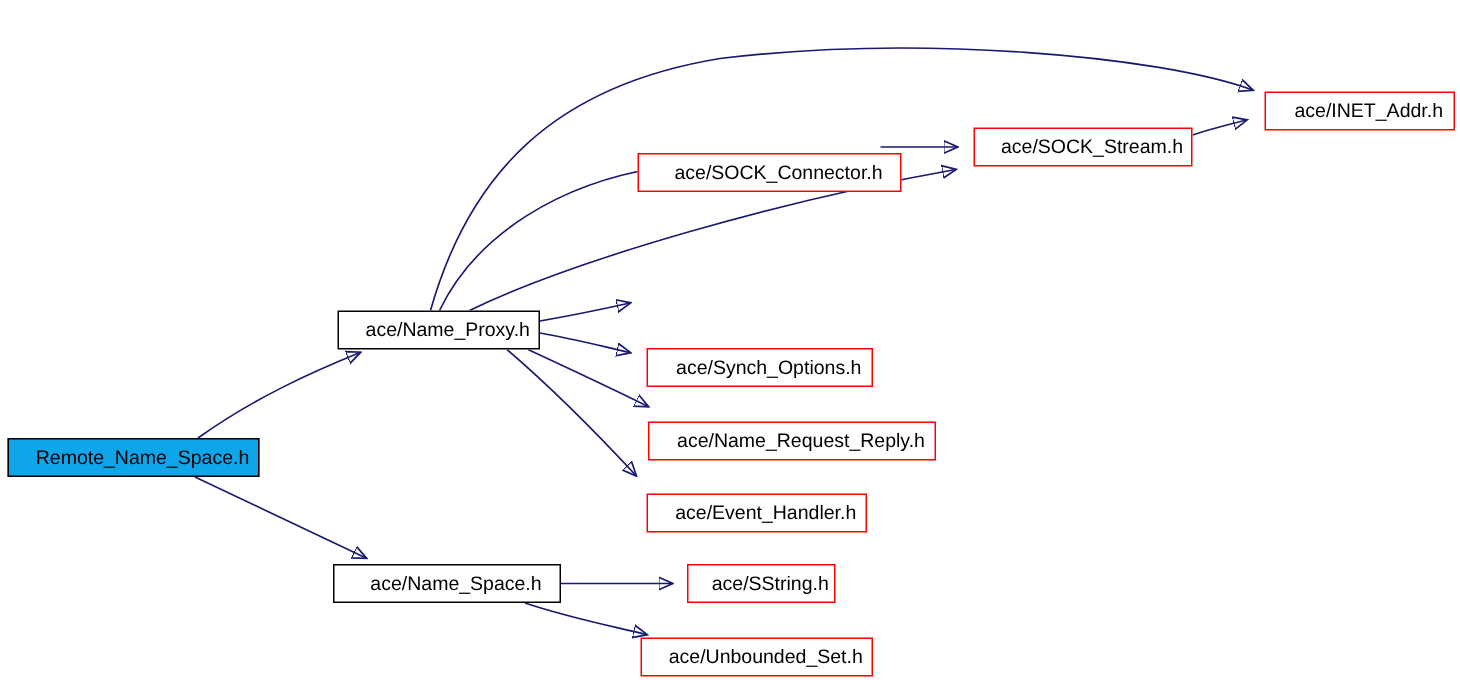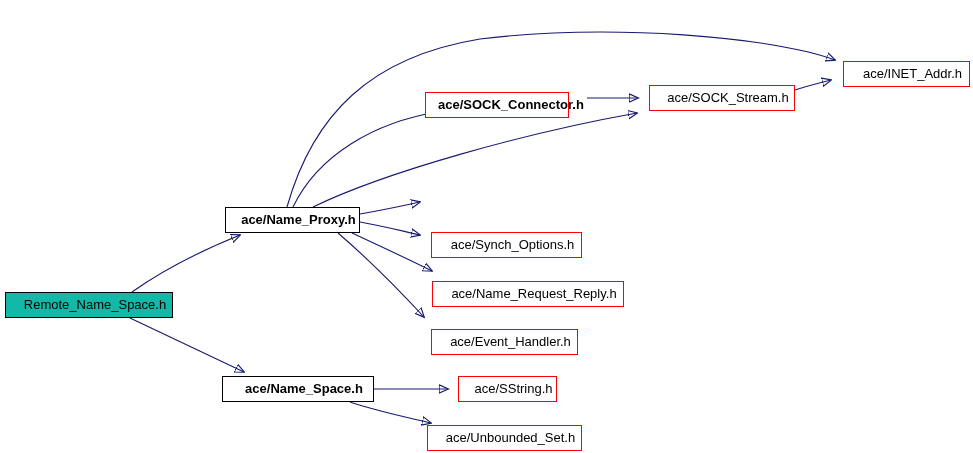--- a/index.html
+++ b/index.html
@@ -36,25 +36,24 @@
     color: #000000;
     font-size: 13px;
     line-height: 24px;
     text-align: center;
     white-space: nowrap;
     cursor: pointer;
     padding-left: 12px;
   }
   .node.internal {
     border-color: #000000;
-    font-weight: bold;
   }
   .node.root {
     border-color: #000000;
-    background: #14b8a6;
+    background: #0ea5e9;
     cursor: default;
   }
 </style>
 </head>
 <body>
 
 <div id="graph-canvas">
 
   <svg id="edge-layer" viewBox="0 0 973 453" xmlns="http://www.w3.org/2000/svg">
     <defs>
@@ -75,21 +74,21 @@
     <path d="M587,98 L638,98" marker-end="url(#arrow)"></path>
     <path d="M795,90 C807,86 819,83 831,80" marker-end="url(#arrow)"></path>
     <path d="M362,389 L448,389" marker-end="url(#arrow)"></path>
     <path d="M350,402 C380,412 406,417 431,423" marker-end="url(#arrow)"></path>
   </svg>
 
   <div class="node root" style="left:5px; top:292px; width:168px;">Remote_Name_Space.h</div>
 
   <div class="node internal" style="left:225px; top:207px; width:135px;">ace/Name_Proxy.h</div>
 
-  <div class="node" style="left:425px; top:92px; width:144px;font-weight:bold;">ace/SOCK_Connector.h</div>
+  <div class="node" style="left:425px; top:102px; width:176px;">ace/SOCK_Connector.h</div>
 
   <div class="node" style="left:649px; top:85px; width:146px;">ace/SOCK_Stream.h</div>
 
   <div class="node" style="left:843px; top:61px; width:127px;">ace/INET_Addr.h</div>
 
 
   <div class="node" style="left:431px; top:232px; width:151px;">ace/Synch_Options.h</div>
 
   <div class="node" style="left:432px; top:281px; width:192px;">ace/Name_Request_Reply.h</div>
 

